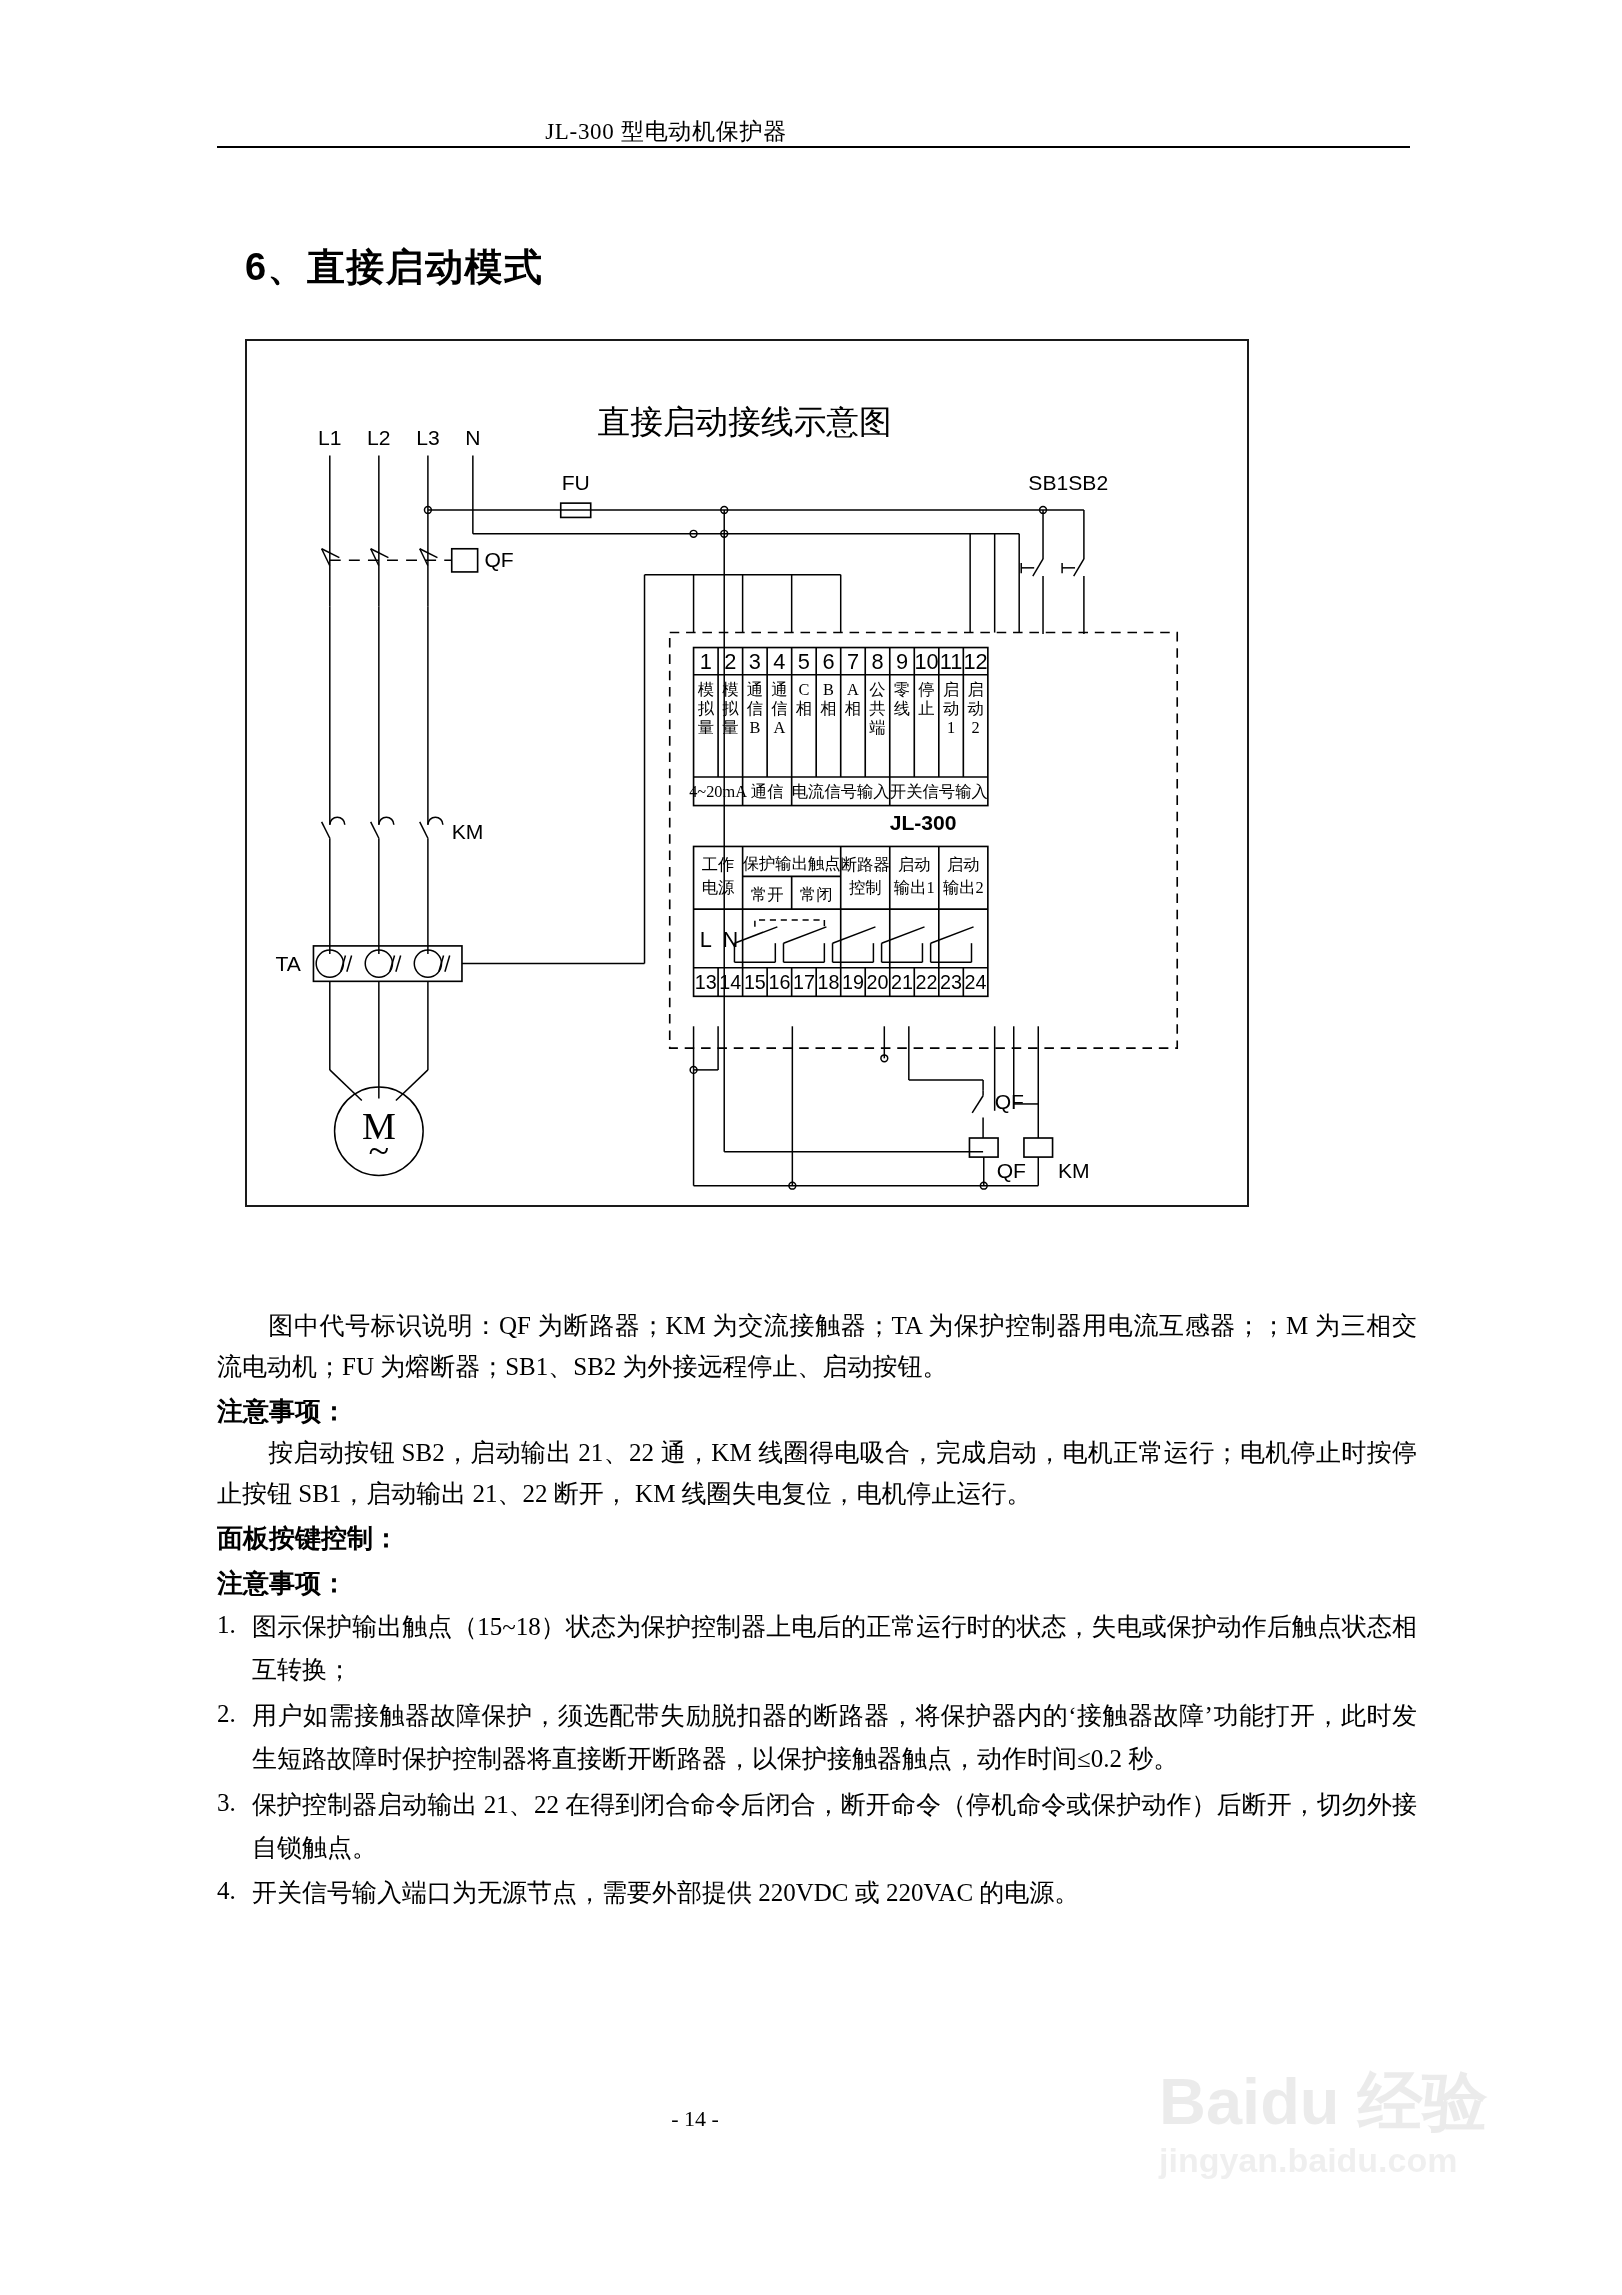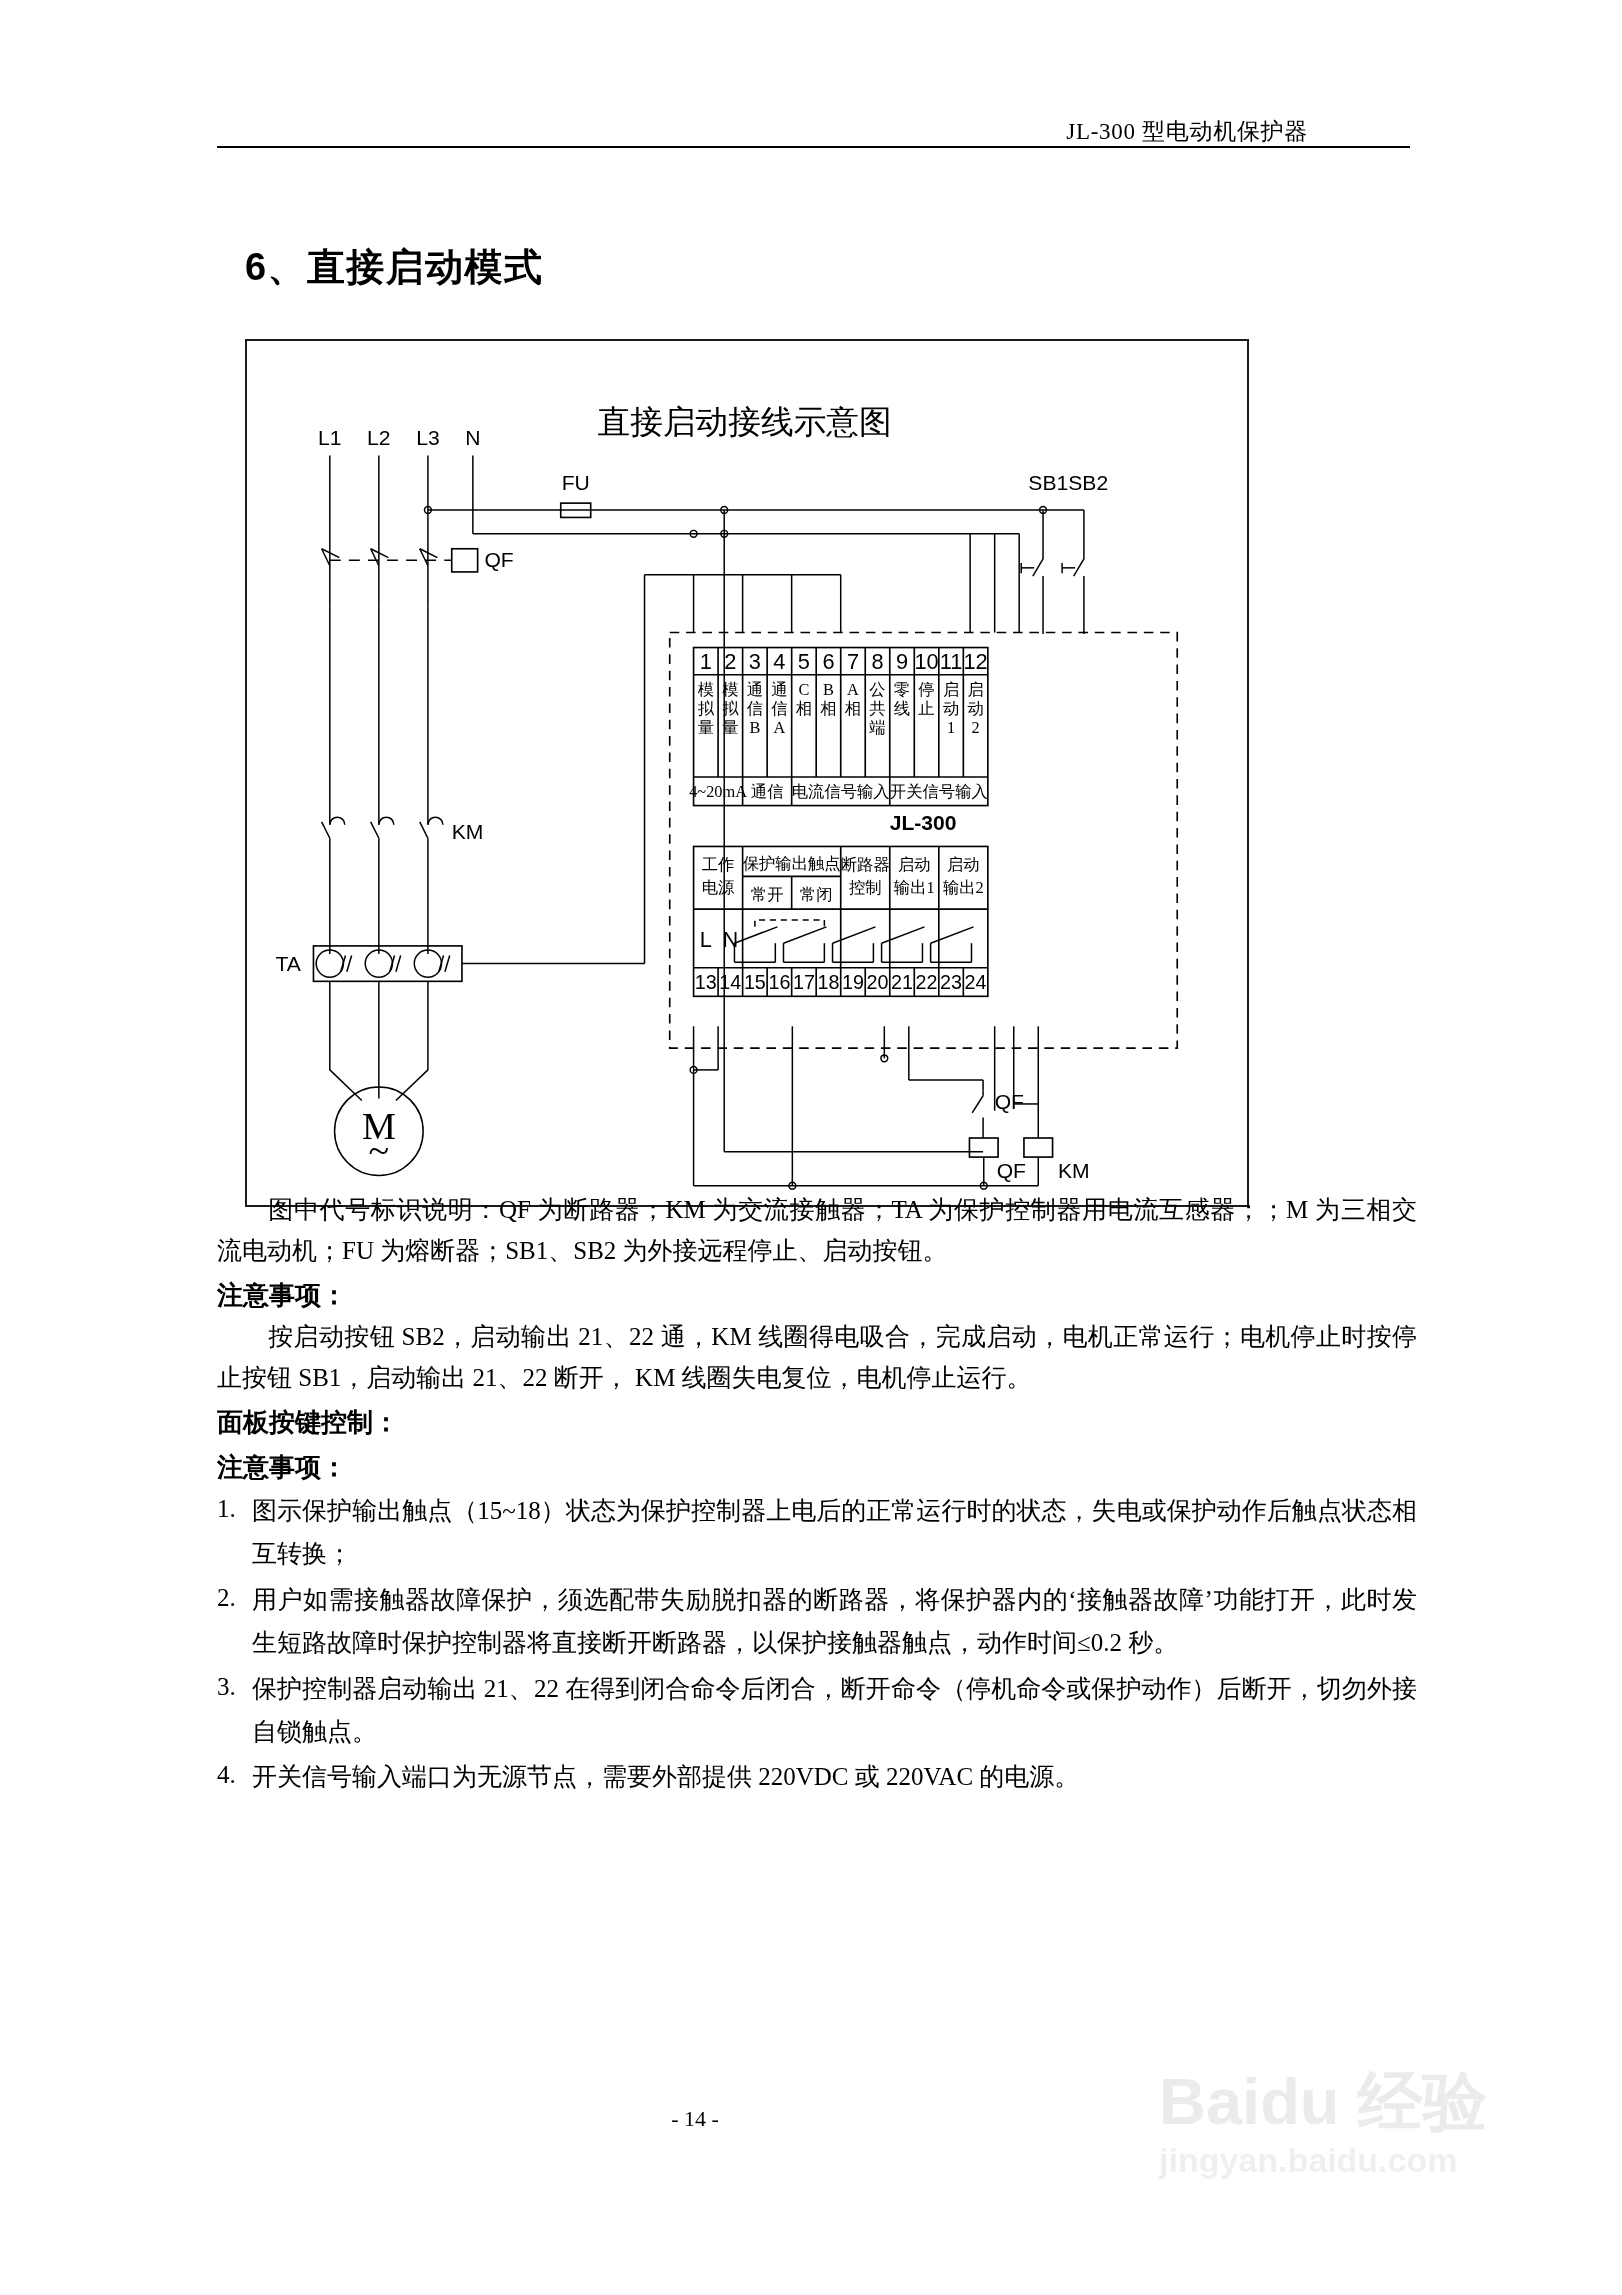--- a/index.html
+++ b/index.html
@@ -2,21 +2,21 @@
 <html style="font-size:11px"><head>
 <meta charset="utf-8">
 <style>
   html, body { margin:0; padding:0; background:#ffffff; }
   body {
     width:1623px; height:2295px; position:relative; overflow:hidden;
     font-family:"Liberation Serif","DejaVu Serif",serif; color:#000;
   }
 
   
-  #header-band { position:absolute; left:8px; top:116px; width:1300px; text-align:right; }
+  #header-band { position:absolute; left:16px; top:116px; width:1300px; text-align:center; }
   #header-title {
     font-family:"Liberation Serif","DejaVu Serif",serif;
     font-size:23px; letter-spacing:0.7px;
   }
   #header-rule {
     position:absolute; left:217px; top:146px; width:1193px; height:0;
     border-top:2.7px solid #000;
   }
 
   
@@ -28,21 +28,21 @@
 
   
   #figure-frame {
     position:absolute; left:245px; top:339px; width:1000px; height:864px;
     border:2px solid #1a1a1a; background:#fff;
   }
   #figure-svg { position:absolute; left:0; top:0; }
 
   
   #body-text {
-    position:absolute; left:217px; top:1190px; width:1200px;
+    position:absolute; left:217px; top:1306px; width:1200px;
     font-size:25px; line-height:1.62;
   }
   .para { margin:0 0 1.4px 0; text-align:justify; }
   .para.indent { text-indent:2.05em; }
   .subhead {
     font-family:"Liberation Sans","DejaVu Sans",sans-serif;
     font-weight:bold; font-size:26px; margin:2.7px 0 1.4px 0;
   }
   .notes { margin:0; padding:0; list-style:none; }
   .note-item { display:flex; align-items:flex-start; margin:0 0 2.7px 0; }

